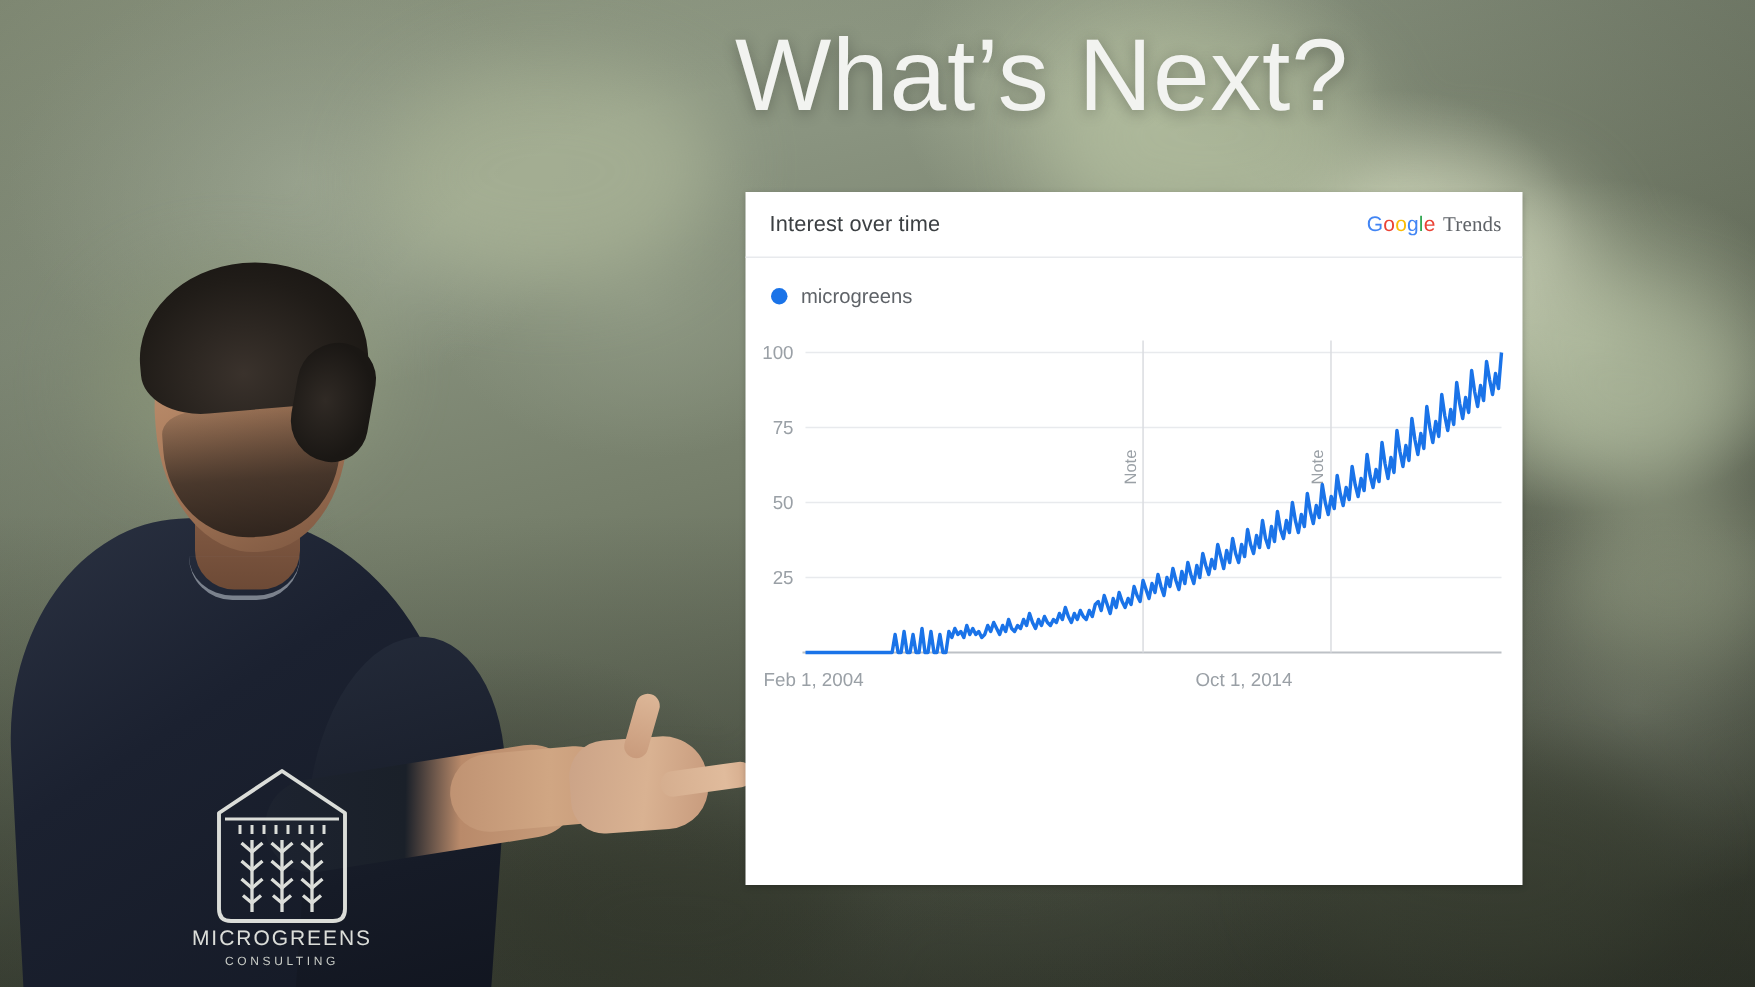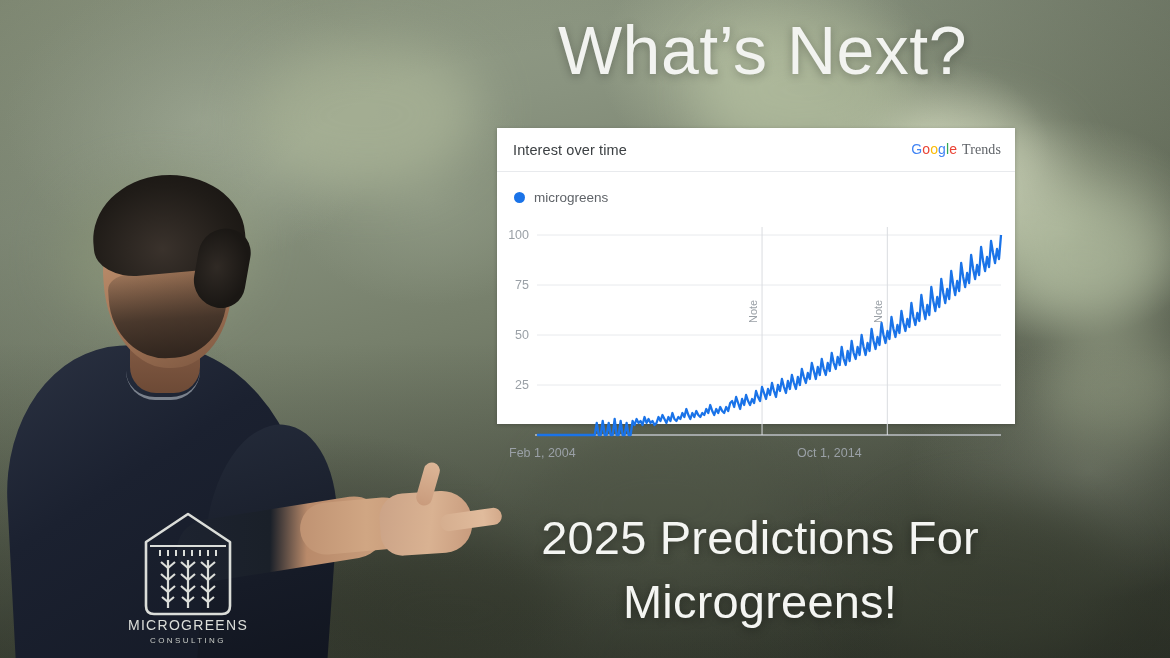--- a/index.html
+++ b/index.html
@@ -114,34 +114,34 @@
     border-radius:8px; transform:rotate(16deg);
   }
 
   
   .shirt-logo { position:absolute; left:128px; bottom:10px; width:120px; height:150px; opacity:.92; }
   .shirt-logo svg { width:100%; height:100%; }
 
   
   .title-main {
     position:absolute; left:490px; top:16px; width:545px;
-    text-align:center; color:#f2f3f0; font-weight:300;
+    color:#f2f3f0; font-weight:300;
     font-size:68px; letter-spacing:.5px; line-height:1;
     text-shadow:0 2px 10px rgba(0,0,0,.28);
   }
   .title-bottom {
     position:absolute; left:470px; top:506px; width:580px;
     text-align:center; color:#f4f5f2; font-weight:400;
     font-size:47px; line-height:1.36; letter-spacing:.2px;
     text-shadow:0 2px 10px rgba(0,0,0,.40);
   }
 
   
   .card {
-    position:absolute; left:497px; top:128px; width:518px; height:296px;
+    position:absolute; left:497px; top:128px; width:518px; height:462px;
     background:#ffffff; box-shadow:0 1px 4px rgba(0,0,0,.22);
   }
   .card-head {
     height:44px; display:flex; align-items:center; justify-content:space-between;
     padding:0 14px 0 16px; border-bottom:1px solid #e8eaed; box-sizing:border-box;
   }
   .card-title { font-size:14.5px; color:#3c4043; letter-spacing:.1px; }
   .gtrends { font-size:14px; color:#5f6368; white-space:nowrap; letter-spacing:.1px; }
   .gtrends .g1{color:#4285f4;} .gtrends .g2{color:#ea4335;} .gtrends .g3{color:#fbbc05;}
   .gtrends .g4{color:#4285f4;} .gtrends .g5{color:#34a853;} .gtrends .g6{color:#ea4335;}
@@ -239,17 +239,13 @@
           <text x="260.03999999999996" y="100" fill="#9aa0a6" font-size="11" font-family="Liberation Sans, sans-serif" transform="rotate(-90 260.03999999999996 100)" text-anchor="start">Note</text>
           <line x1="390.32" x2="390.32" y1="4" y2="212" stroke="#dadce0" stroke-width="1"></line>
           <text x="385.32" y="100" fill="#9aa0a6" font-size="11" font-family="Liberation Sans, sans-serif" transform="rotate(-90 385.32 100)" text-anchor="start">Note</text>
           <polyline points="40.00,212.00 41.99,212.00 43.98,212.00 45.97,212.00 47.97,212.00 49.96,212.00 51.95,212.00 53.94,212.00 55.93,212.00 57.92,212.00 59.91,212.00 61.91,212.00 63.90,212.00 65.89,212.00 67.88,212.00 69.87,212.00 71.86,212.00 73.85,212.00 75.85,212.00 77.84,212.00 79.83,212.00 81.82,212.00 83.81,212.00 85.80,212.00 87.79,212.00 89.79,212.00 91.78,212.00 93.77,212.00 95.76,212.00 97.75,212.00 99.74,200.00 101.73,212.00 103.73,212.00 105.72,198.00 107.71,212.00 109.70,212.00 111.69,200.00 113.68,212.00 115.67,212.00 117.67,196.00 119.66,212.00 121.65,212.00 123.64,198.00 125.63,212.00 127.62,212.00 129.61,200.00 131.61,212.00 133.60,212.00 135.59,198.00 137.58,202.00 139.57,196.00 141.56,200.00 143.55,198.00 145.55,202.00 147.54,194.00 149.53,200.00 151.52,196.00 153.51,200.00 155.50,198.00 157.49,202.00 159.48,200.00 161.48,194.00 163.47,198.00 165.46,192.00 167.45,196.00 169.44,200.00 171.43,194.00 173.42,198.00 175.42,190.00 177.41,196.00 179.40,198.00 181.39,194.00 183.38,196.00 185.37,190.00 187.36,194.00 189.36,186.00 191.35,192.00 193.34,196.00 195.33,190.00 197.32,194.00 199.31,188.00 201.30,192.00 203.30,194.00 205.29,190.00 207.28,192.00 209.27,186.00 211.26,190.00 213.25,182.00 215.24,188.00 217.24,192.00 219.23,186.00 221.22,190.00 223.21,184.00 225.20,188.00 227.19,190.00 229.18,184.00 231.18,188.00 233.17,180.00 235.16,178.00 237.15,184.00 239.14,174.00 241.13,180.00 243.12,186.00 245.12,176.00 247.11,182.00 249.10,172.00 251.09,178.00 253.08,182.00 255.07,176.00 257.06,180.00 259.06,168.00 261.05,174.00 263.04,178.00 265.03,164.00 267.02,170.00 269.01,176.00 271.00,166.00 273.00,172.00 274.99,160.00 276.98,168.00 278.97,174.00 280.96,162.00 282.95,168.00 284.94,156.00 286.94,164.00 288.93,170.00 290.92,158.00 292.91,166.00 294.90,152.00 296.89,160.00 298.88,166.00 300.88,154.00 302.87,162.00 304.86,146.00 306.85,154.00 308.84,160.00 310.83,150.00 312.82,156.00 314.82,140.00 316.81,148.00 318.80,156.00 320.79,144.00 322.78,152.00 324.77,136.00 326.76,146.00 328.76,152.00 330.75,140.00 332.74,148.00 334.73,130.00 336.72,140.00 338.71,146.00 340.70,134.00 342.70,142.00 344.69,124.00 346.68,136.00 348.67,142.00 350.66,128.00 352.65,138.00 354.64,118.00 356.64,130.00 358.63,136.00 360.62,124.00 362.61,132.00 364.60,112.00 366.59,124.00 368.58,132.00 370.58,120.00 372.57,128.00 374.56,106.00 376.55,118.00 378.54,126.00 380.53,114.00 382.52,122.00 384.52,100.00 386.51,112.00 388.50,120.00 390.49,108.00 392.48,116.00 394.47,94.00 396.46,106.00 398.45,114.00 400.45,102.00 402.44,110.00 404.43,88.00 406.42,100.00 408.41,108.00 410.40,96.00 412.39,104.00 414.39,80.00 416.38,94.00 418.37,102.00 420.36,90.00 422.35,98.00 424.34,72.00 426.33,86.00 428.33,96.00 430.32,82.00 432.31,92.00 434.30,64.00 436.29,78.00 438.28,88.00 440.27,74.00 442.27,84.00 444.26,56.00 446.25,70.00 448.24,80.00 450.23,66.00 452.22,76.00 454.21,48.00 456.21,62.00 458.20,72.00 460.19,58.00 462.18,68.00 464.17,40.00 466.16,54.00 468.15,64.00 470.15,50.00 472.14,60.00 474.13,32.00 476.12,46.00 478.11,56.00 480.10,42.00 482.09,52.00 484.09,24.00 486.08,38.00 488.07,48.00 490.06,34.00 492.05,44.00 494.04,18.00 496.03,30.00 498.03,40.00 500.02,26.00 502.01,36.00 504.00,12.00" fill="none" stroke="#1a73e8" stroke-width="2.3" stroke-linejoin="round"></polyline>
           <text x="12" y="234" text-anchor="start" fill="#9aa0a6" font-size="12.5" font-family="Liberation Sans, sans-serif">Feb 1, 2004</text>
           <text x="332.32" y="234" text-anchor="middle" fill="#9aa0a6" font-size="12.5" font-family="Liberation Sans, sans-serif">Oct 1, 2014</text>
         </svg>
       </div>
   </div>
 
-  <div class="title-bottom">
-    <div>2025 Predictions For</div>
-    <div>Microgreens!</div>
-  </div>
 </div>
 
 </body></html>

